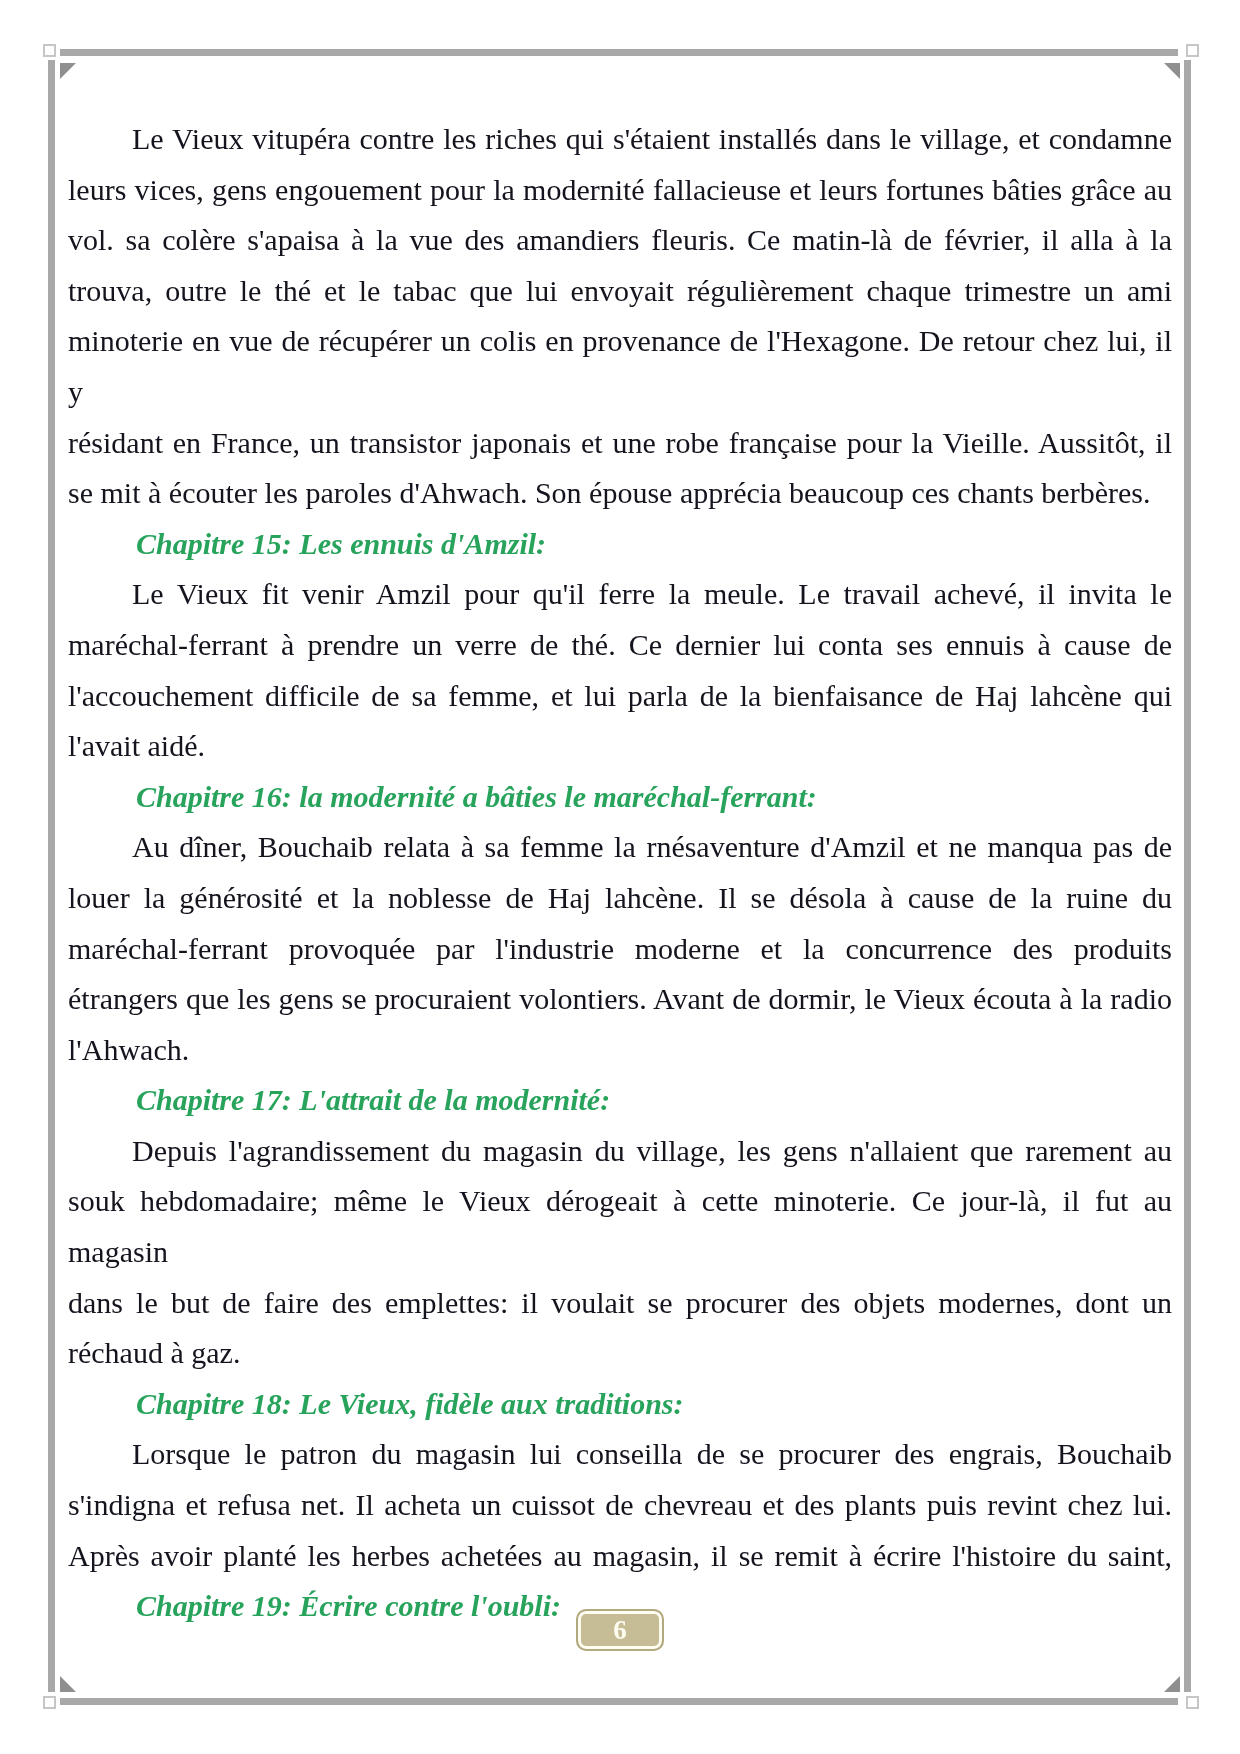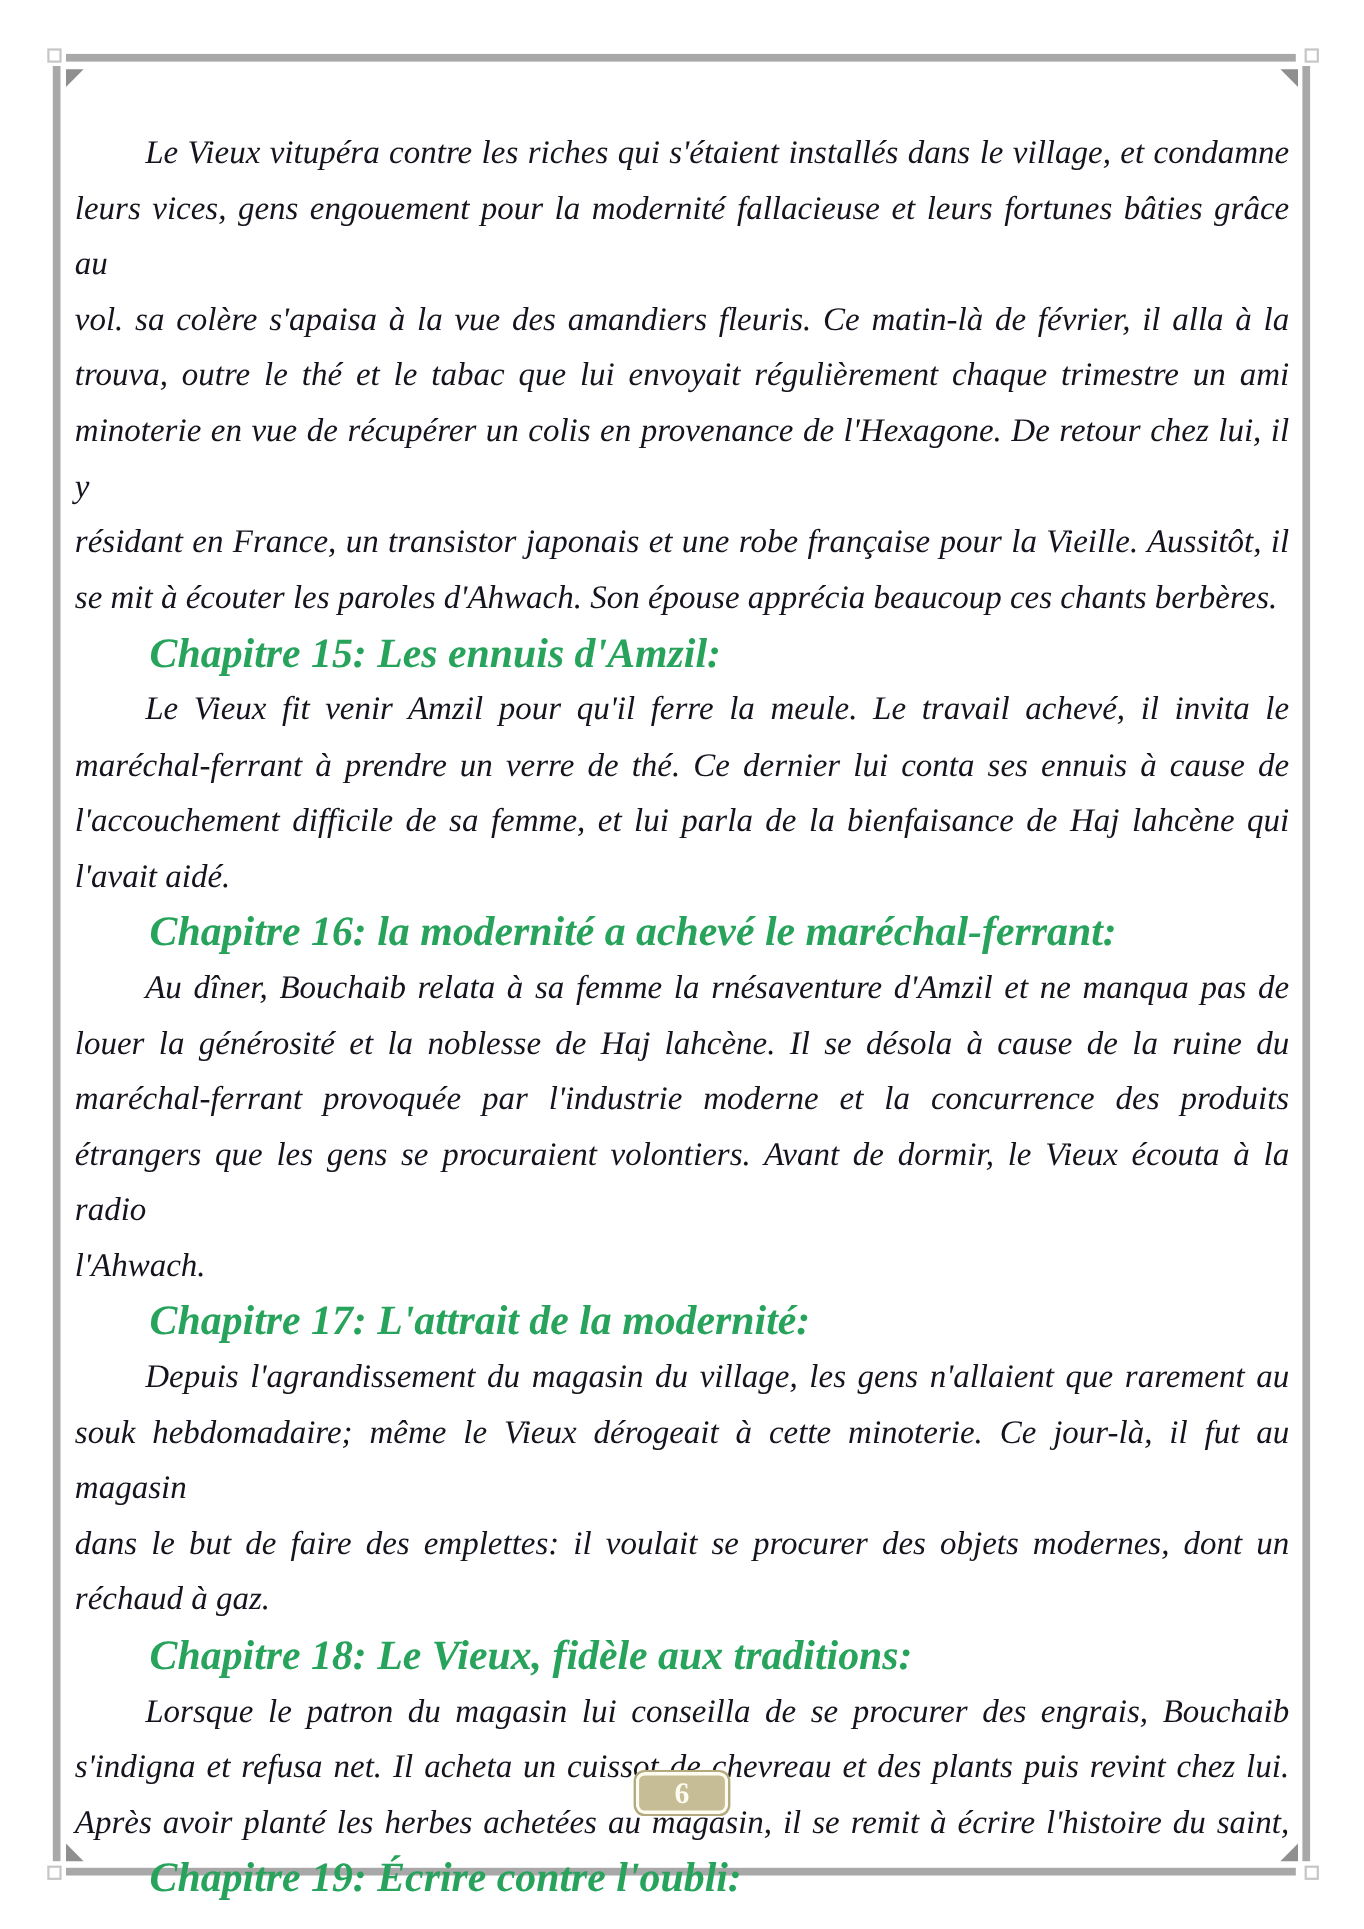--- a/index.html
+++ b/index.html
@@ -48,34 +48,33 @@
   .tri-br { left: 1164px; top: 1676px; border-bottom: 16px solid #8f8f8f; border-left: 16px solid transparent; }
 
   
   .content {
     position: absolute;
     left: 68px;
     top: 114px;
     width: 1104px;
   }
   .para-line {
-    font-style: italic;
     font-size: 30px;
     line-height: 50.6px;
     color: #14141e;
     text-align: justify;
     text-align-last: justify;
     white-space: normal;
   }
   .para-line.first { text-indent: 64px; }
   .para-line.last  { text-align-last: left; }
   .heading {
     font-style: italic;
     font-weight: bold;
-    font-size: 38px;
+    font-size: 30px;
     line-height: 50.6px;
     color: #27a35c;
     text-indent: 68px;
   }
 
   
   .page-badge {
     position: absolute;
     left: 576px;
     top: 1609px;
@@ -122,21 +121,21 @@
     <div class="para-line">vol. sa colère s'apaisa à la vue des amandiers fleuris. Ce matin-là de février, il alla à la</div>
     <div class="para-line">trouva, outre le thé et le tabac que lui envoyait régulièrement chaque trimestre un ami</div>
     <div class="para-line">minoterie en vue de récupérer un colis en provenance de l'Hexagone. De retour chez lui, il y</div>
     <div class="para-line">résidant en France, un transistor japonais et une robe française pour la Vieille. Aussitôt, il</div>
     <div class="para-line last">se mit à écouter les paroles d'Ahwach. Son épouse apprécia beaucoup ces chants berbères.</div>
     <div class="heading">Chapitre 15: Les ennuis d'Amzil:</div>
     <div class="para-line first">Le Vieux fit venir Amzil pour qu'il ferre la meule. Le travail achevé, il invita le</div>
     <div class="para-line">maréchal-ferrant à prendre un verre de thé. Ce dernier lui conta ses ennuis à cause de</div>
     <div class="para-line">l'accouchement difficile de sa femme, et lui parla de la bienfaisance de Haj lahcène qui</div>
     <div class="para-line last">l'avait aidé.</div>
-    <div class="heading">Chapitre 16: la modernité a achevé le maréchal-ferrant:</div>
+    <div class="heading">Chapitre 16: la modernité a bâties le maréchal-ferrant:</div>
     <div class="para-line first">Au dîner, Bouchaib relata à sa femme la rnésaventure d'Amzil et ne manqua pas de</div>
     <div class="para-line">louer la générosité et la noblesse de Haj lahcène. Il se désola à cause de la ruine du</div>
     <div class="para-line">maréchal-ferrant provoquée par l'industrie moderne et la concurrence des produits</div>
     <div class="para-line">étrangers que les gens se procuraient volontiers. Avant de dormir, le Vieux écouta à la radio</div>
     <div class="para-line last">l'Ahwach.</div>
     <div class="heading">Chapitre 17: L'attrait de la modernité:</div>
     <div class="para-line first">Depuis l'agrandissement du magasin du village, les gens n'allaient que rarement au</div>
     <div class="para-line">souk hebdomadaire; même le Vieux dérogeait à cette minoterie. Ce jour-là, il fut au magasin</div>
     <div class="para-line">dans le but de faire des emplettes: il voulait se procurer des objets modernes, dont un</div>
     <div class="para-line last">réchaud à gaz.</div>

